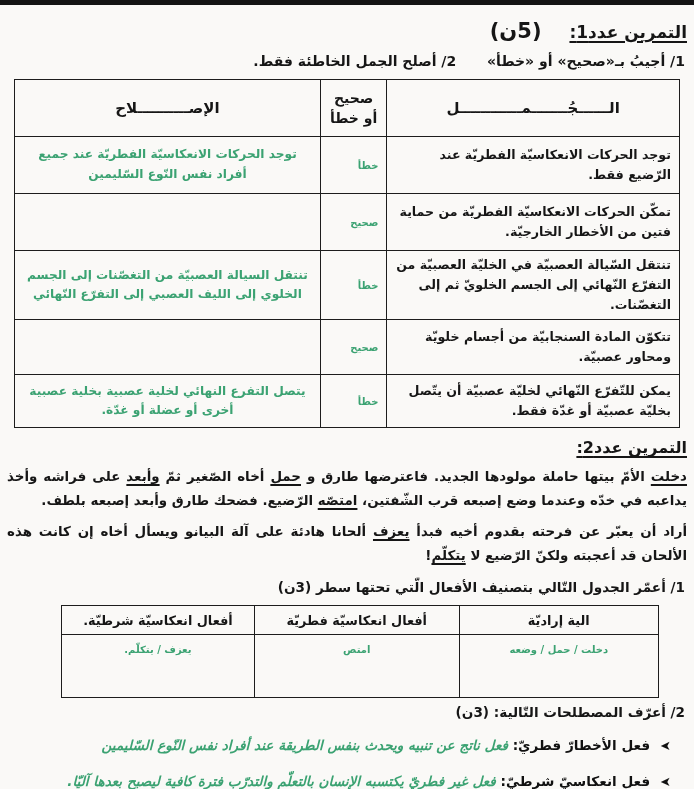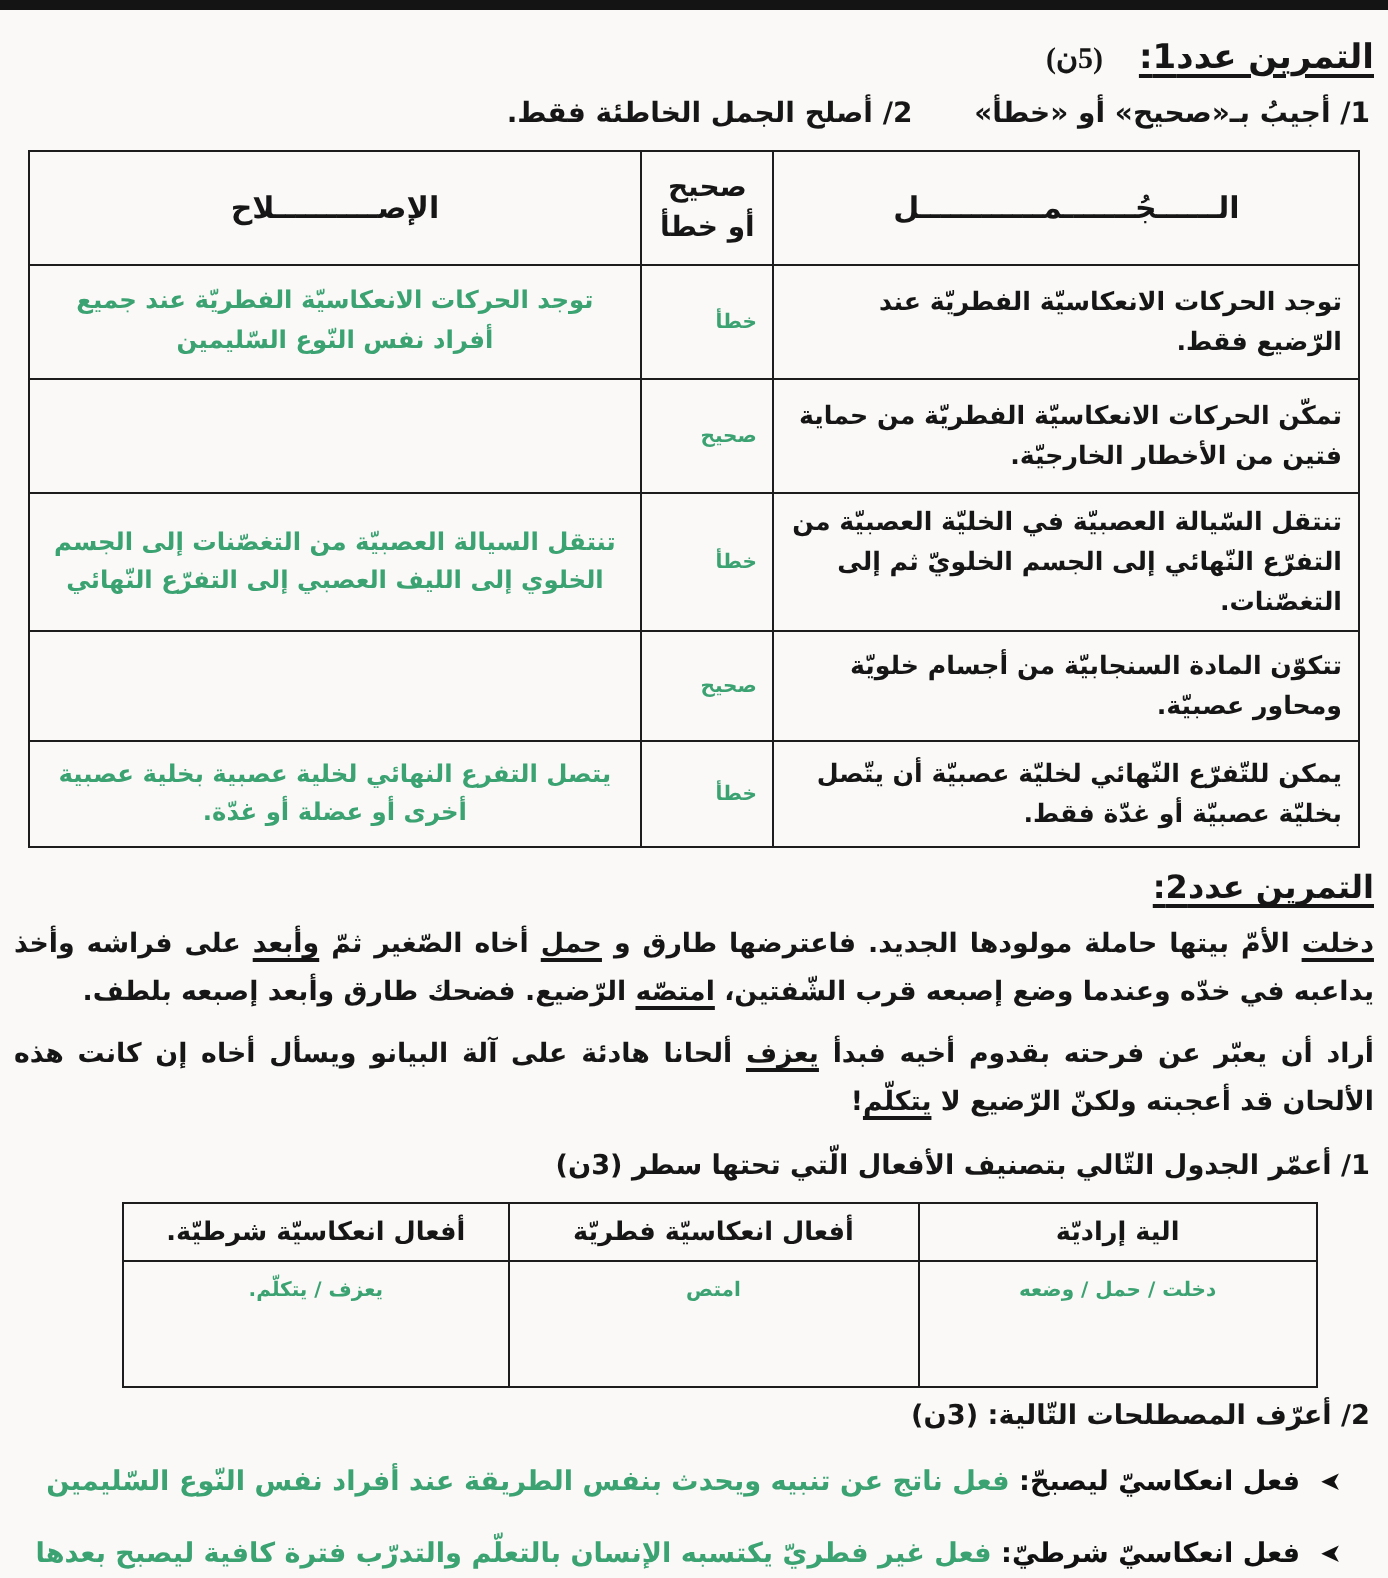--- a/index.html
+++ b/index.html
@@ -10,21 +10,21 @@
     direction:rtl;
     font-weight:bold;
     position:relative;
   }
   .scan-topbar{height:5px;background:#141414;}
   .content{padding:12px 5px 0 5px;}
 
   
   .ex-title{font-size:17px; text-align:right; margin:2px 2px 0 0;}
   .ex-title .t-underline{text-decoration:underline;text-decoration-thickness:2px;text-underline-offset:3px;}
-  .ex-title .pts{margin-right:12px;font-size:15px;font-family:Liberation Serif, serif;}
+  .ex-title .pts{margin-right:22px;font-size:21px;}
   .instr-line{font-size:14px;text-align:right;margin:10px 4px 0 0;}
   .instr-line .part2{margin-right:26px;}
 
   
   table{border-collapse:collapse;}
   .t1{width:666px;margin:10px auto 0 auto;table-layout:fixed;}
   .t1 th,.t1 td{border:1.6px solid #1d1d1d;vertical-align:middle;}
   .t1 th{font-size:15px;padding:6px 4px;height:44px;}
   .t1 .th-verdict{font-size:14px;white-space:pre-line;line-height:1.45;}
   .t1 td{padding:4px 8px;}
@@ -47,21 +47,21 @@
   .t2 td{height:52px;vertical-align:top;text-align:center;padding-top:9px;
         color:var(--green);font-size:10px;}
 
   .q2-line{font-size:13.6px;text-align:right;margin:6px 4px 0 0;}
 
   
   .defs{margin:14px 18px 0 10px;}
   .def-line{font-size:13.6px;line-height:1.75;margin-bottom:12px;text-align:right;}
   .def-arrow{display:inline-block;transform:scaleX(-1);margin-left:10px;font-size:13px;color:#111;}
   .def-term{color:#111;}
-  .def-text{color:var(--green);}
+  .def-text{color:var(--green);font-style:italic;}
 </style>
 </head>
 <body>
 
 <div class="scan-topbar"></div>
 
 <div class="content">
 
   <div class="ex-title">
     <span class="t-underline">التمرين عدد1:</span>
@@ -141,17 +141,17 @@
           <td>دخلت / حمل / وضعه</td>
           <td>امتص</td>
           <td>يعزف / يتكلّم.</td>
         </tr>
       </tbody>
   </table>
 
   <div class="q2-line">2/ أعرّف المصطلحات التّالية: (3ن)</div>
 
   <div class="defs">
-      <div class="def-line"><span class="def-arrow">➤</span><span class="def-term">فعل انعكاسيّ ليصبحّ: </span><span class="def-text">فعل ناتج عن تنبيه ويحدث بنفس الطريقة عند أفراد نفس النّوع السّليمين</span></div>
+      <div class="def-line"><span class="def-arrow">➤</span><span class="def-term">فعل الأخطارّ فطريّ: </span><span class="def-text">فعل ناتج عن تنبيه ويحدث بنفس الطريقة عند أفراد نفس النّوع السّليمين</span></div>
       <div class="def-line"><span class="def-arrow">➤</span><span class="def-term">فعل انعكاسيّ شرطيّ: </span><span class="def-text">فعل غير فطريّ يكتسبه الإنسان بالتعلّم والتدرّب فترة كافية ليصبح بعدها آليّا.</span></div>
     </div>
 
 </div>
 
 </body></html>

